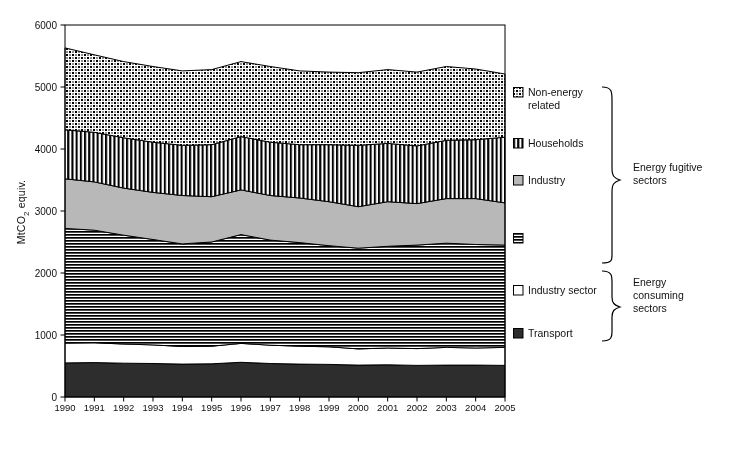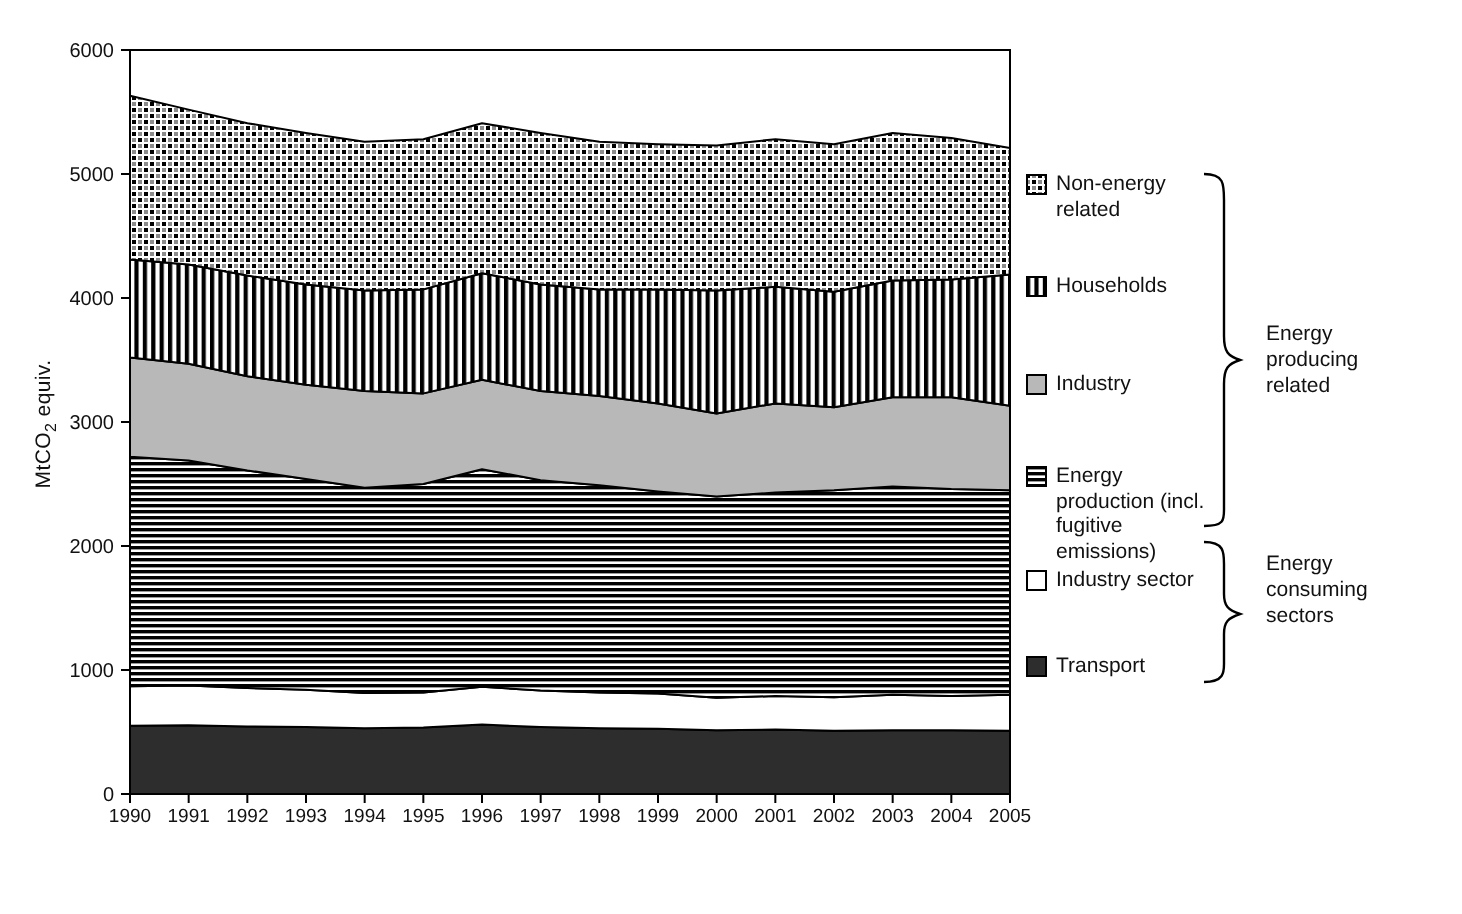--- a/index.html
+++ b/index.html
@@ -126,32 +126,31 @@
       <span class="legend-label" style="width:66px">Non-energy related</span>
     </div>
 
     <div class="legend-item" style="top:137px">
       <svg class="legend-swatch" width="11" height="11">
         <rect x="0.5" y="0.5" width="9.5" height="9.5" fill="url(#pat-vstripes)" stroke="#000"></rect>
       </svg>
       <span class="legend-label" style="width:80px">Households</span>
     </div>
 
-    <div class="legend-item" style="top:186px">
+    <div class="legend-item" style="top:174px">
       <svg class="legend-swatch" width="11" height="11">
         <rect x="0.5" y="0.5" width="9.5" height="9.5" fill="#b8b8b8" stroke="#000"></rect>
       </svg>
       <span class="legend-label" style="width:80px">Industry</span>
     </div>
 
     <div class="legend-item" style="top:232px">
       <svg class="legend-swatch" width="11" height="11">
         <rect x="0.5" y="0.5" width="9.5" height="9.5" fill="url(#pat-hstripes)" stroke="#000"></rect>
       </svg>
-      <span class="legend-label" style="width:84px">Energy production (incl. fugitive emissions)</span>
     </div>
 
     <div class="legend-item" style="top:284px">
       <svg class="legend-swatch" width="11" height="11">
         <rect x="0.5" y="0.5" width="9.5" height="9.5" fill="#ffffff" stroke="#000"></rect>
       </svg>
       <span class="legend-label" style="width:90px">Industry sector</span>
     </div>
 
     <div class="legend-item" style="top:327px">
@@ -159,16 +158,16 @@
         <rect x="0.5" y="0.5" width="9.5" height="9.5" fill="#2d2d2d" stroke="#000"></rect>
       </svg>
       <span class="legend-label" style="width:90px">Transport</span>
     </div>
 
     <svg class="braces-svg" viewBox="0 0 40 370">
       <path d="M 6 87 C 16 87 16 92 16 100 L 16 168 C 16 176 18 178 24 180 C 18 182 16 184 16 192 L 16 255 C 16 260 16 263 6 263"></path>
       <path d="M 6 271 C 16 271 16 276 16 282 L 16 297 C 16 303 18 305 24 307 C 18 309 16 311 16 317 L 16 332 C 16 336 16 341 6 341"></path>
     </svg>
 
-    <div class="group-label producing">Energy producing related</div>
+    <div class="group-label producing">Energy fugitive sectors</div>
     <div class="group-label consuming">Energy consuming sectors</div>
   </div>
 </div>
 
 </body></html>

